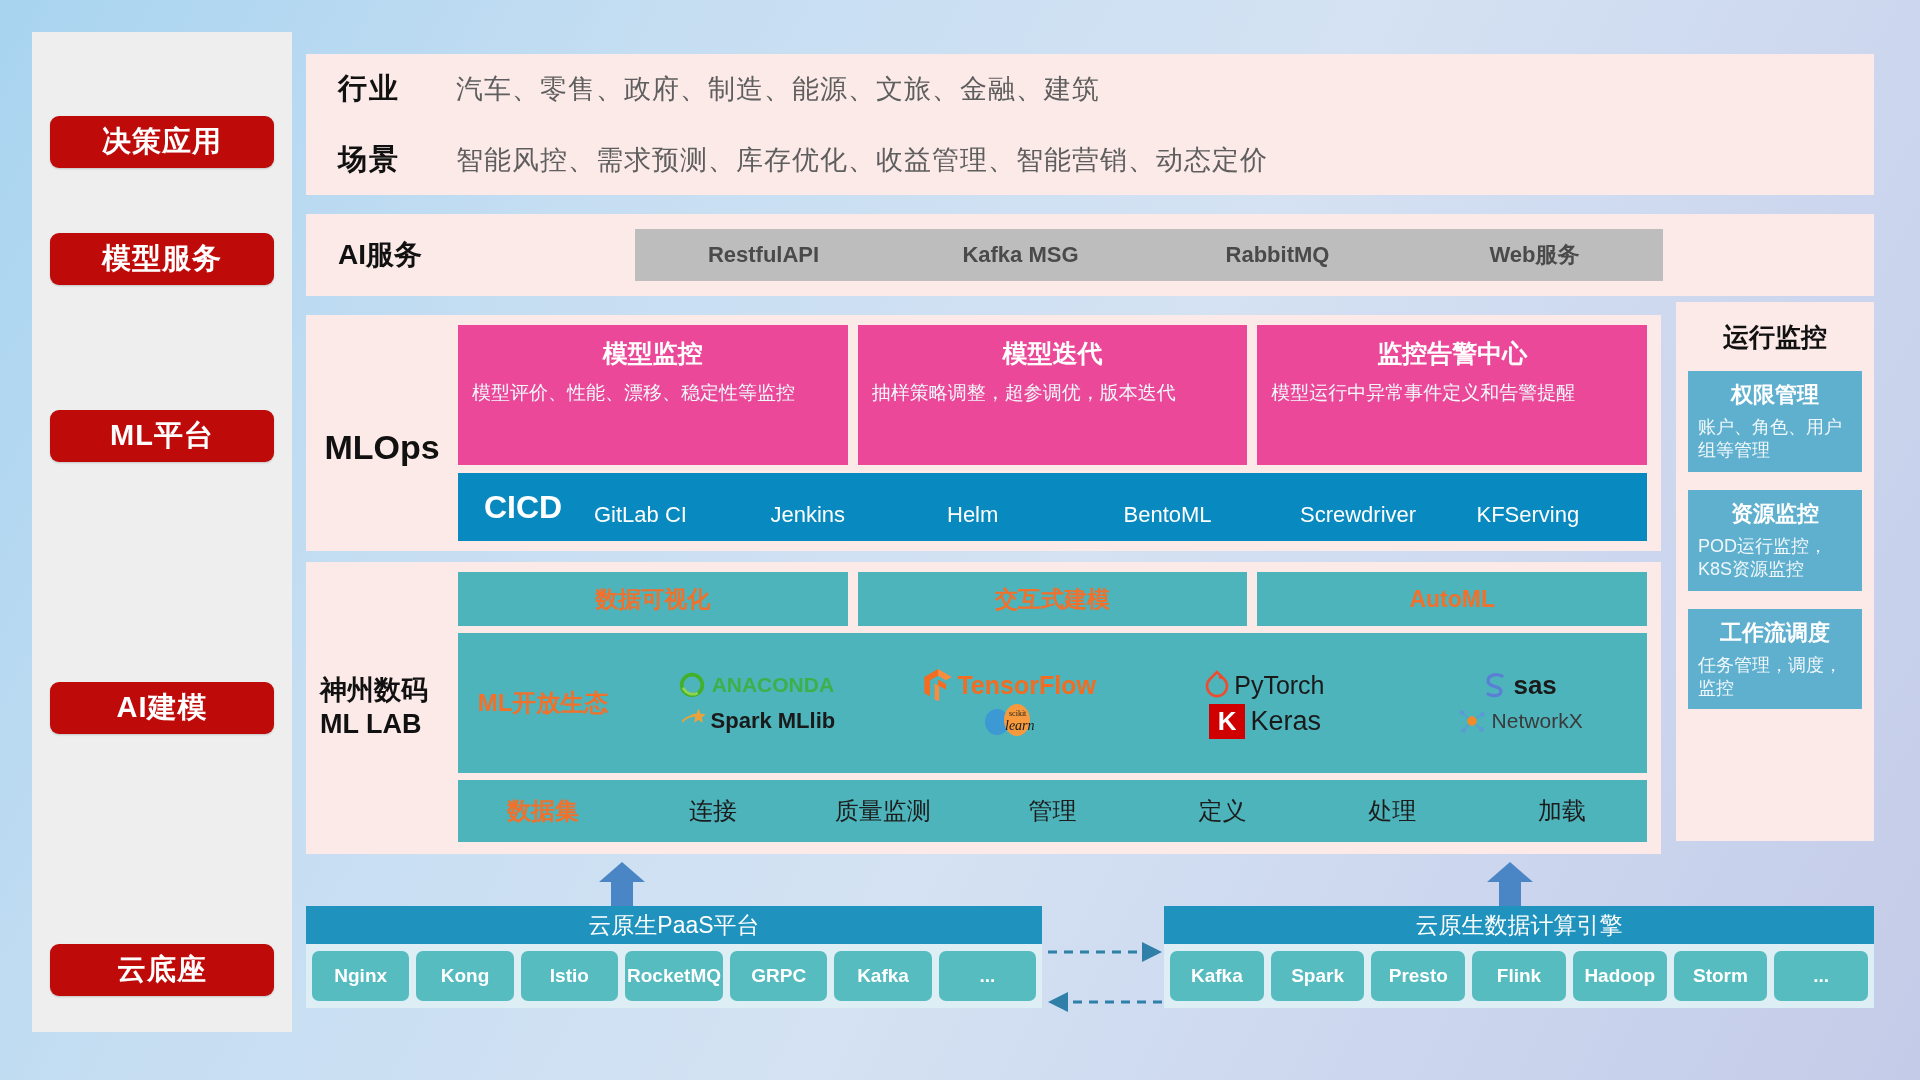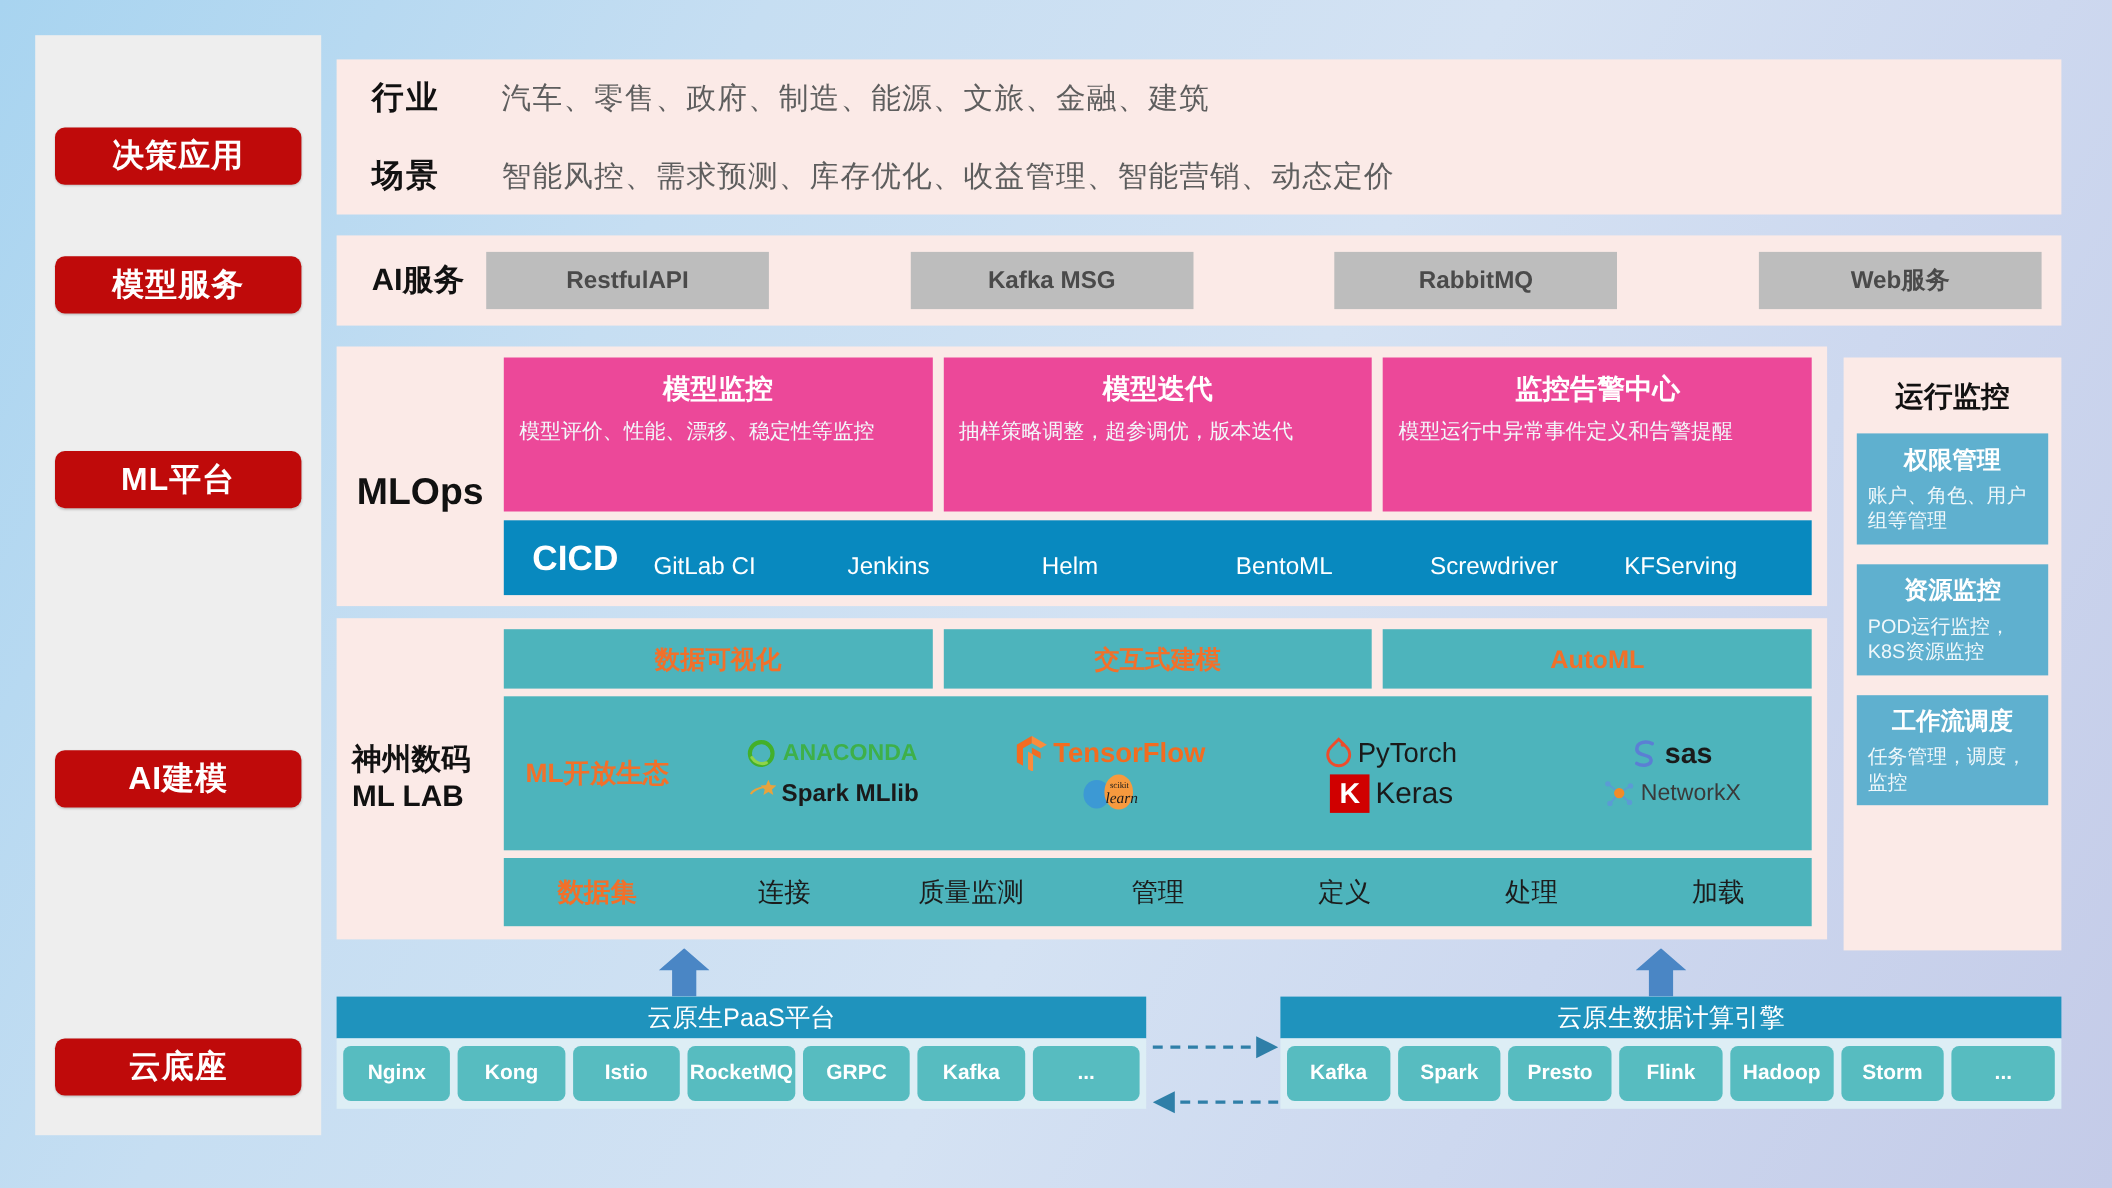--- a/index.html
+++ b/index.html
@@ -49,21 +49,21 @@
     letter-spacing: 2px;
   }
   .ind-val { font-size: 27px; color: #5e5e5e; letter-spacing: 1px; }
 
   
   #band-aiservice { left: 0; top: 214px; width: 1568px; height: 82px; display: flex; align-items: center; }
   #aisvc-label {
     width: 136px; flex: none; text-align: left; padding-left: 32px;
     font-size: 28px; font-weight: bold; color: #111;
   }
-  #aisvc-items { display: flex; flex: 1; gap: 0; justify-content: space-between; padding-right: 18px; }
+  #aisvc-items { display: flex; flex: 1; gap: 0; justify-content: center; padding-right: 18px; }
   .aisvc-chip {
     width: 257px; height: 52px;
     background: #bdbdbd;
     display: flex; align-items: center; justify-content: center;
     font-size: 22px; font-weight: bold; color: #4a4a4a;
   }
 
   
   #band-mlops { left: 0; top: 315px; width: 1355px; height: 236px; display: flex; }
   #mlops-label {
@@ -109,21 +109,21 @@
   #eco-logos { flex: 1; display: grid; grid-template-columns: repeat(4, 1fr); grid-template-rows: 1fr 1fr; align-items: center; justify-items: center; }
   .logo { display: flex; align-items: center; gap: 5px; }
   .logo-txt { font-weight: bold; }
   #ds-row { height: 62px; background: #4db4bc; display: flex; align-items: center; }
   #ds-label { width: 170px; flex: none; text-align: center; color: #f2702a; font-size: 24px; font-weight: bold; }
   #ds-items { flex: 1; display: flex; }
   .ds-item { flex: 1; text-align: center; font-size: 24px; color: #1c1c1c; }
 
   
   #band-monitor {
-    left: 1370px; top: 325px; width: 198px; height: 539px;
+    left: 1370px; top: 302px; width: 198px; height: 539px;
     background: #fbeae7; padding: 10px 12px;
   }
   #monitor-title { text-align: center; font-size: 26px; font-weight: bold; color: #111; margin: 8px 0 16px; }
   .mon-card { background: #5fb0cf; color: #fff; padding: 9px 10px; margin-bottom: 18px; }
   .mon-card-title { font-size: 22px; font-weight: bold; text-align: center; margin-bottom: 6px; }
   .mon-card-desc { font-size: 18px; line-height: 1.3; color: #f0f8fb; }
 
   
   .cloud-group { position: absolute; top: 906px; }
   #cloud-paas { left: 0; width: 736px; }

